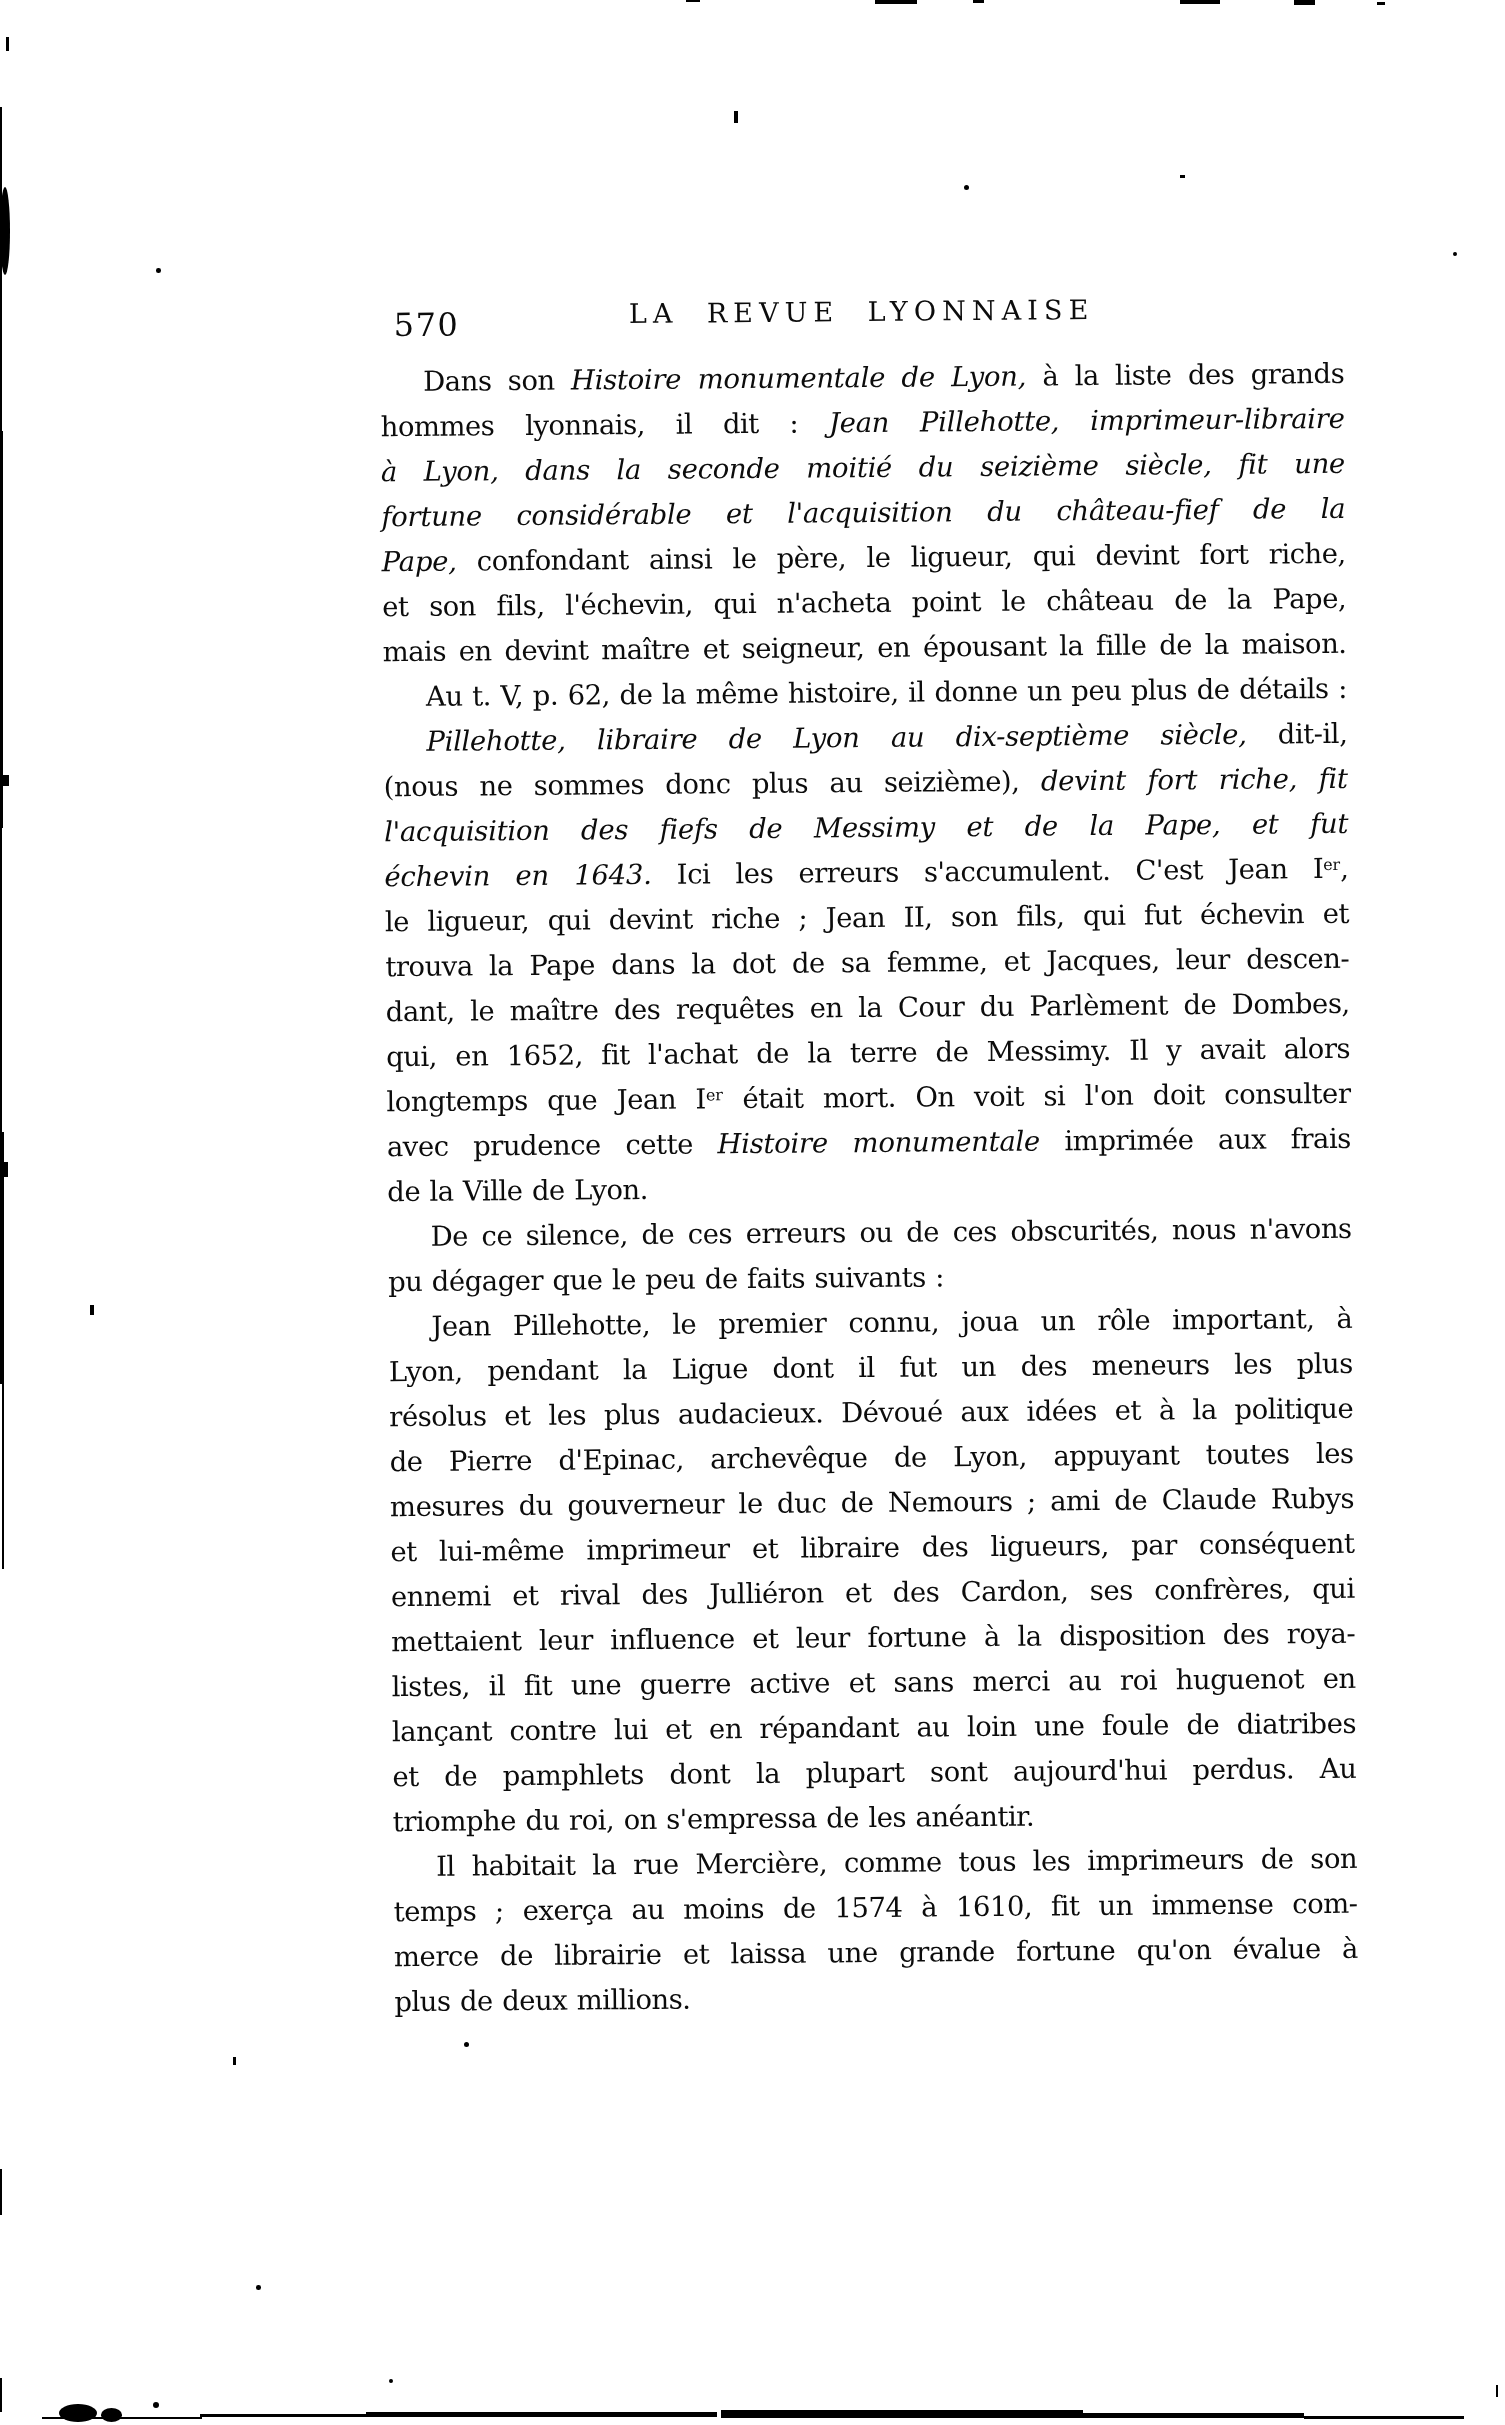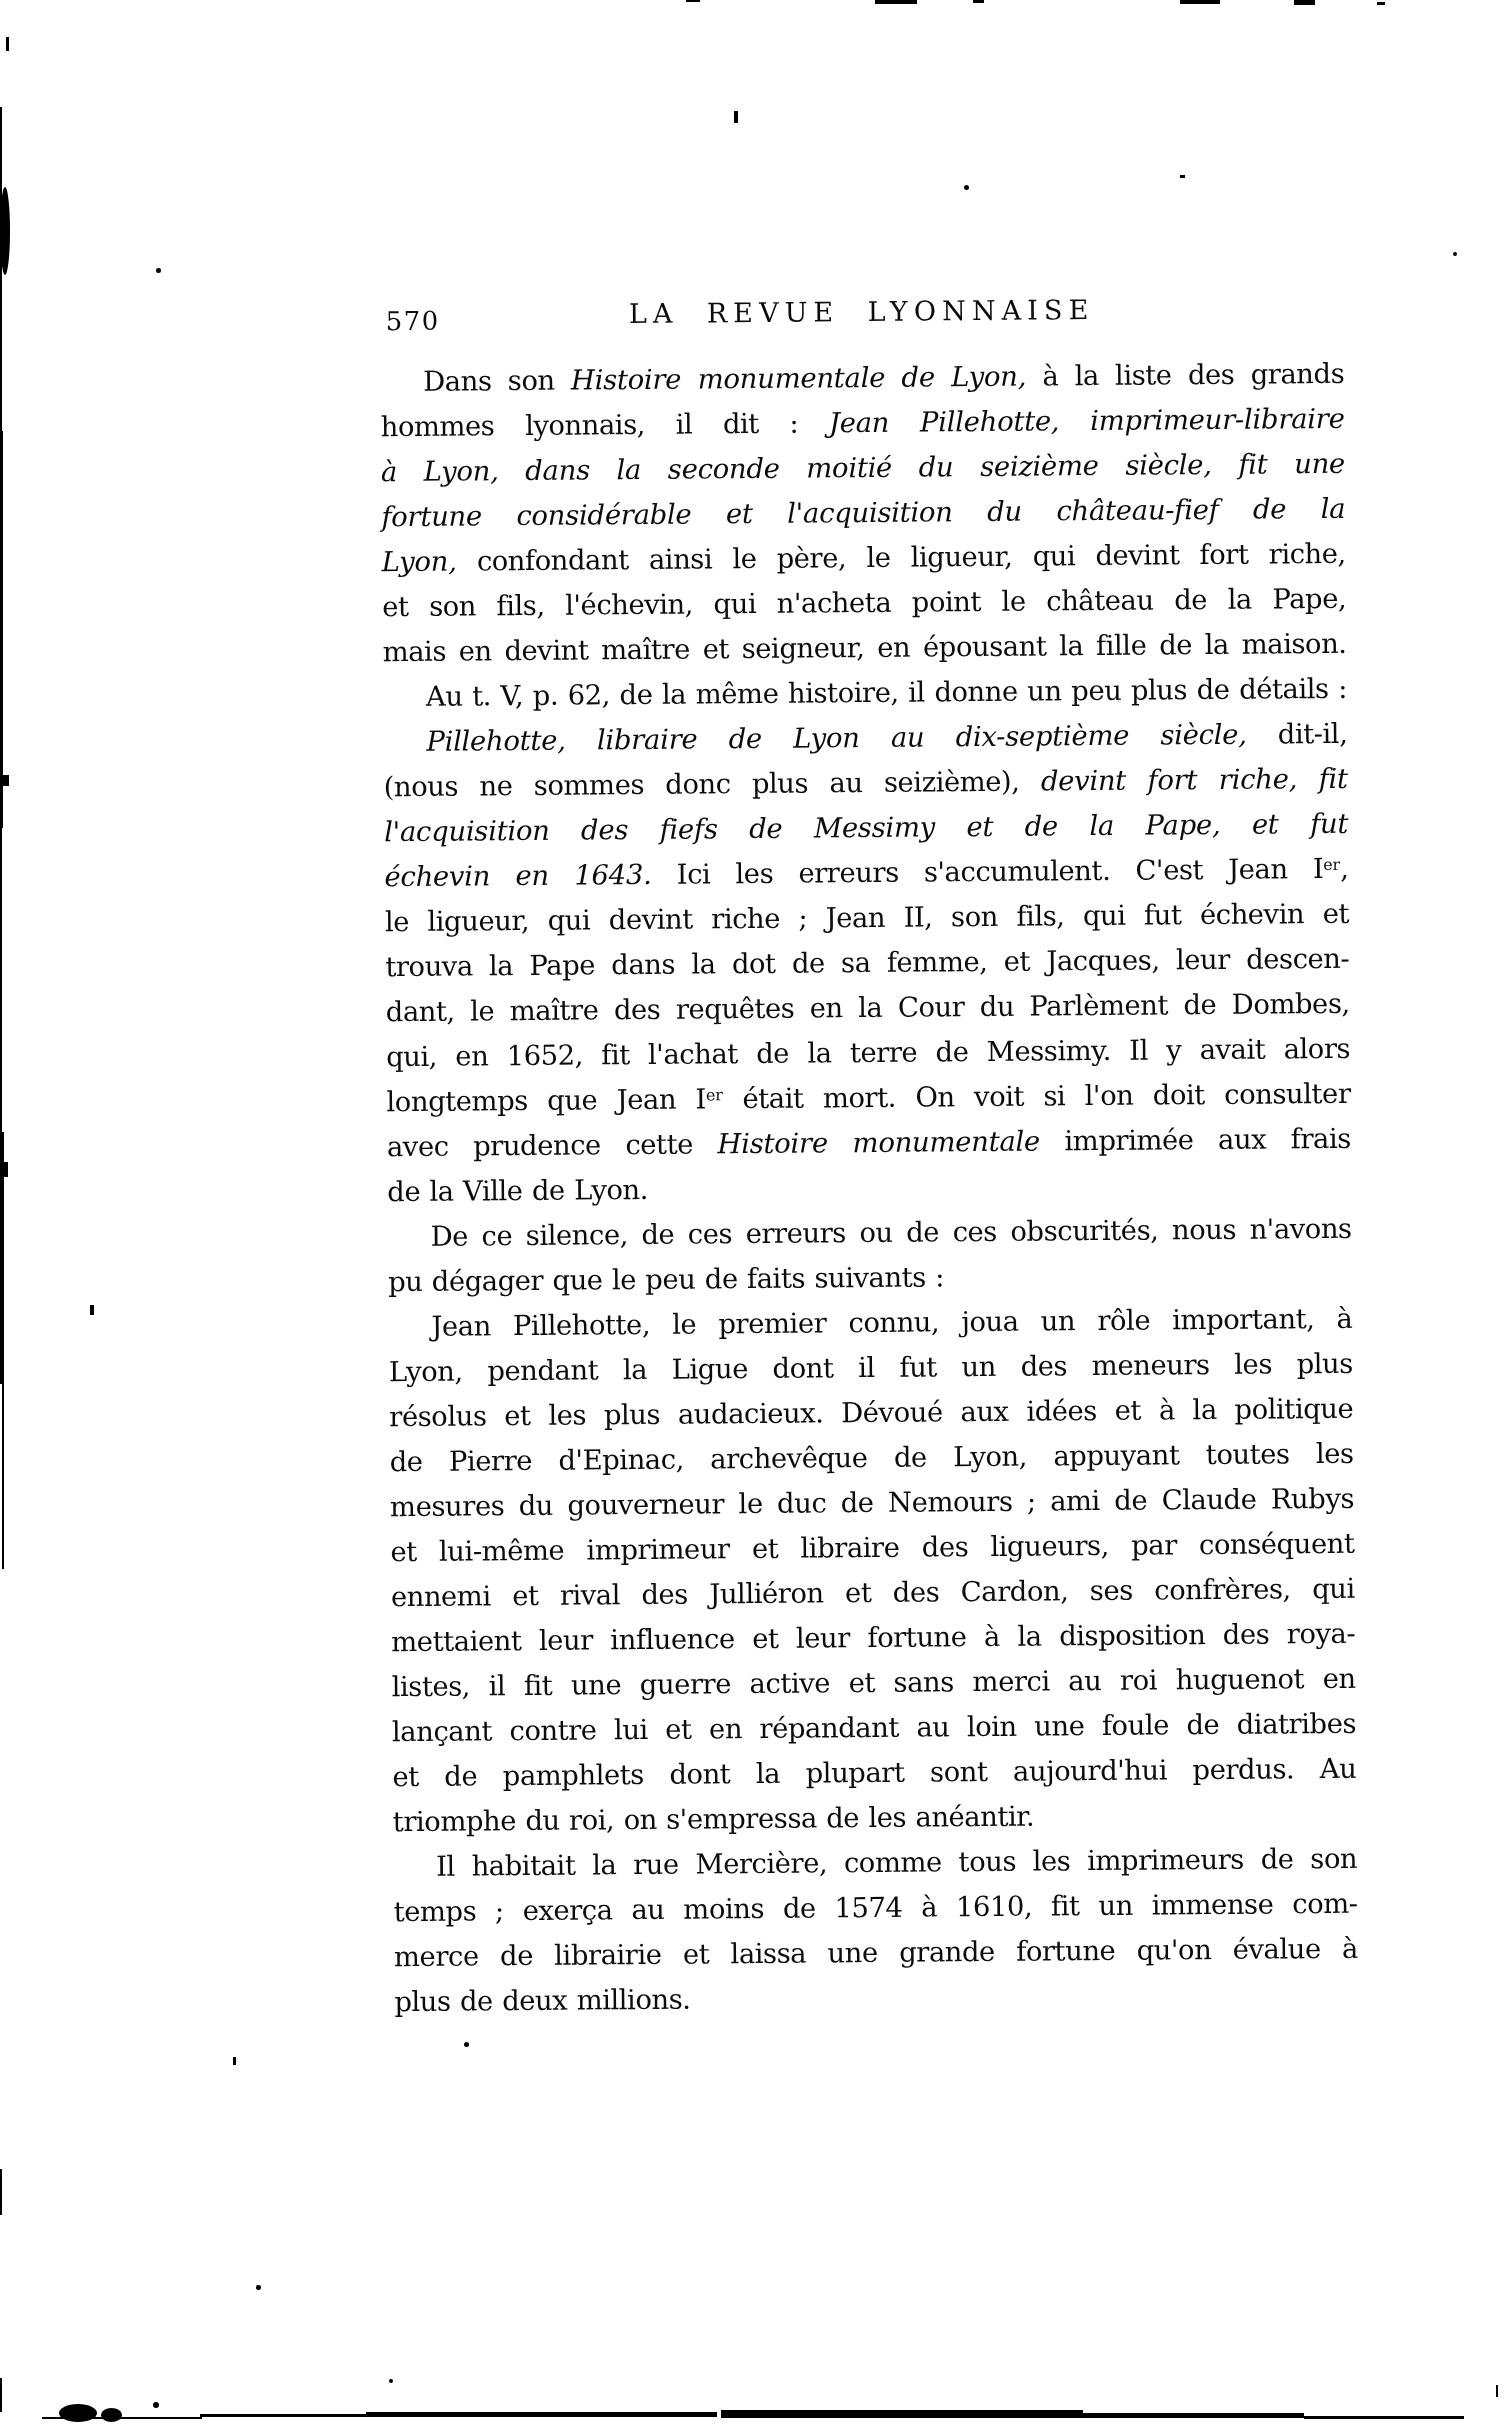--- a/index.html
+++ b/index.html
@@ -12,22 +12,22 @@
     color:#0c0c0c;
   }
   .content{
     position:absolute;
     left:387px;top:296px;width:964px;
     transform:rotate(-0.5deg);
     transform-origin:50% 50%;
   }
   .pagehead{position:relative;height:41px;}
   .pagenum{
-    position:absolute;left:6px;top:6.1px;
-    font-size:26px;letter-spacing:1.5px;
+    position:absolute;left:14px;top:6.1px;
+    font-size:32px;letter-spacing:1.5px;
   }
   .runhead{
     display:block;text-align:center;
     font-size:27px;letter-spacing:6.1px;word-spacing:13.7px;
   }
   .textblock{
     margin-top:18.3px;
     font-size:27.5px;line-height:45px;
     letter-spacing:-0.5px;word-spacing:1.1px;
   }
@@ -56,21 +56,21 @@
   <div class="content">
     <div class="pagehead">
       <span class="pagenum">570</span>
       <span class="runhead">LA REVUE LYONNAISE</span>
     </div>
     <div class="textblock">
         <div class="line indent">Dans son <i>Histoire monumentale de Lyon,</i> à la liste des grands</div>
         <div class="line">hommes lyonnais, il dit : <i>Jean Pillehotte, imprimeur-libraire</i></div>
         <div class="line"><i>à Lyon, dans la seconde moitié du seizième siècle, fit une</i></div>
         <div class="line"><i>fortune considérable et l'acquisition du château-fief de la</i></div>
-        <div class="line"><i>Lyon,</i> confondant ainsi le père, le ligueur, qui devint fort riche,</div>
+        <div class="line"><i>Pape,</i> confondant ainsi le père, le ligueur, qui devint fort riche,</div>
         <div class="line">et son fils, l'échevin, qui n'acheta point le château de la Pape,</div>
         <div class="line">mais en devint maître et seigneur, en épousant la fille de la maison.</div>
         <div class="line indent">Au t. V, p. 62, de la même histoire, il donne un peu plus de détails :</div>
         <div class="line indent"><i>Pillehotte, libraire de Lyon au dix-septième siècle,</i> dit-il,</div>
         <div class="line">(nous ne sommes donc plus au seizième), <i>devint fort riche, fit</i></div>
         <div class="line"><i>l'acquisition des fiefs de Messimy et de la Pape, et fut</i></div>
         <div class="line"><i>échevin en 1643.</i> Ici les erreurs s'accumulent. C'est Jean I<sup>er</sup>,</div>
         <div class="line">le ligueur, qui devint riche ; Jean II, son fils, qui fut échevin et</div>
         <div class="line">trouva la Pape dans la dot de sa femme, et Jacques, leur descen-</div>
         <div class="line">dant, le maître des requêtes en la Cour du Parlèment de Dombes,</div>

